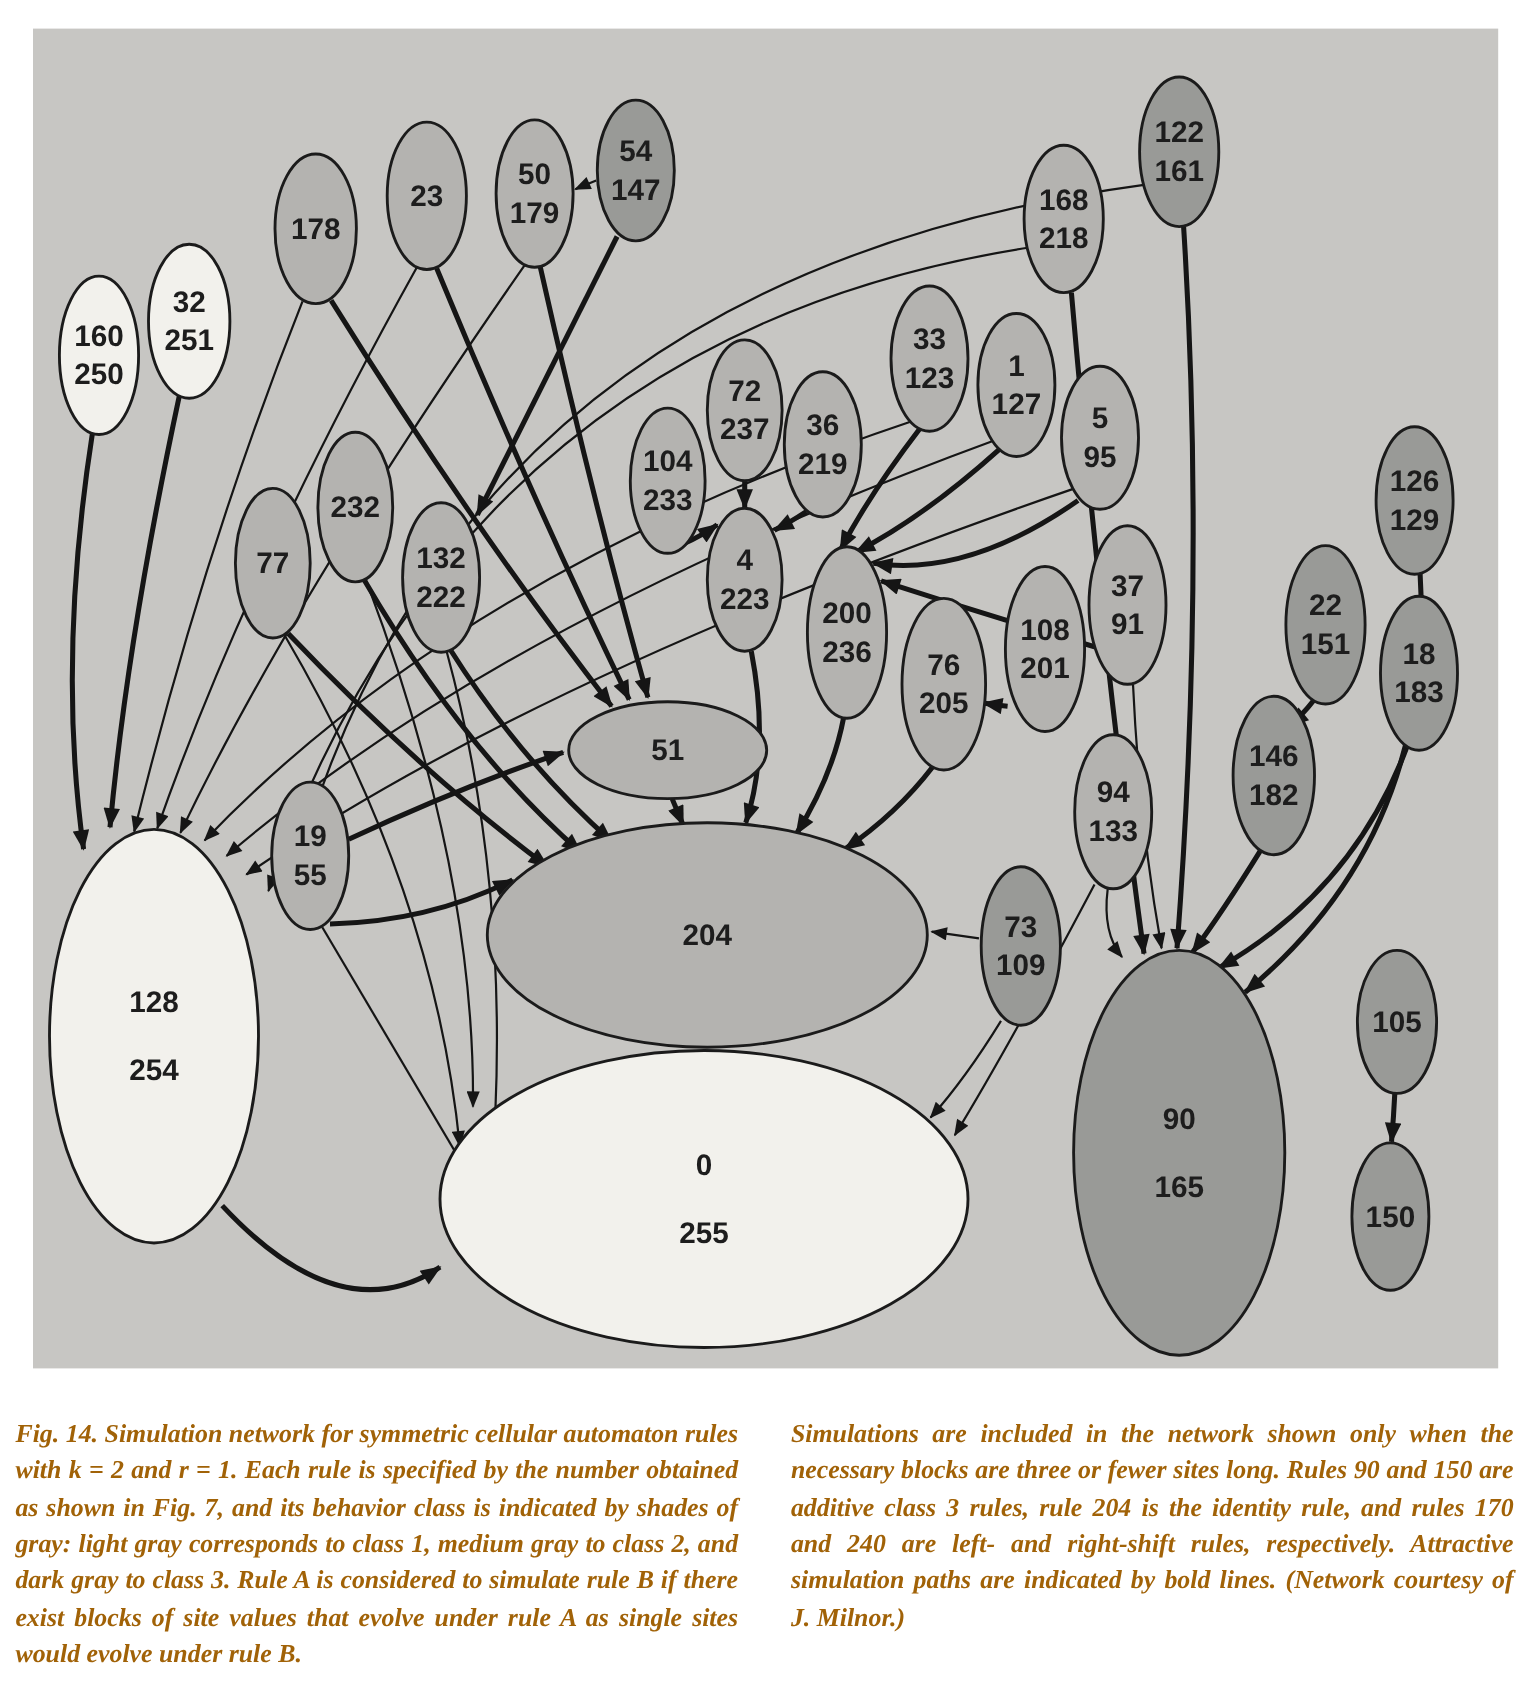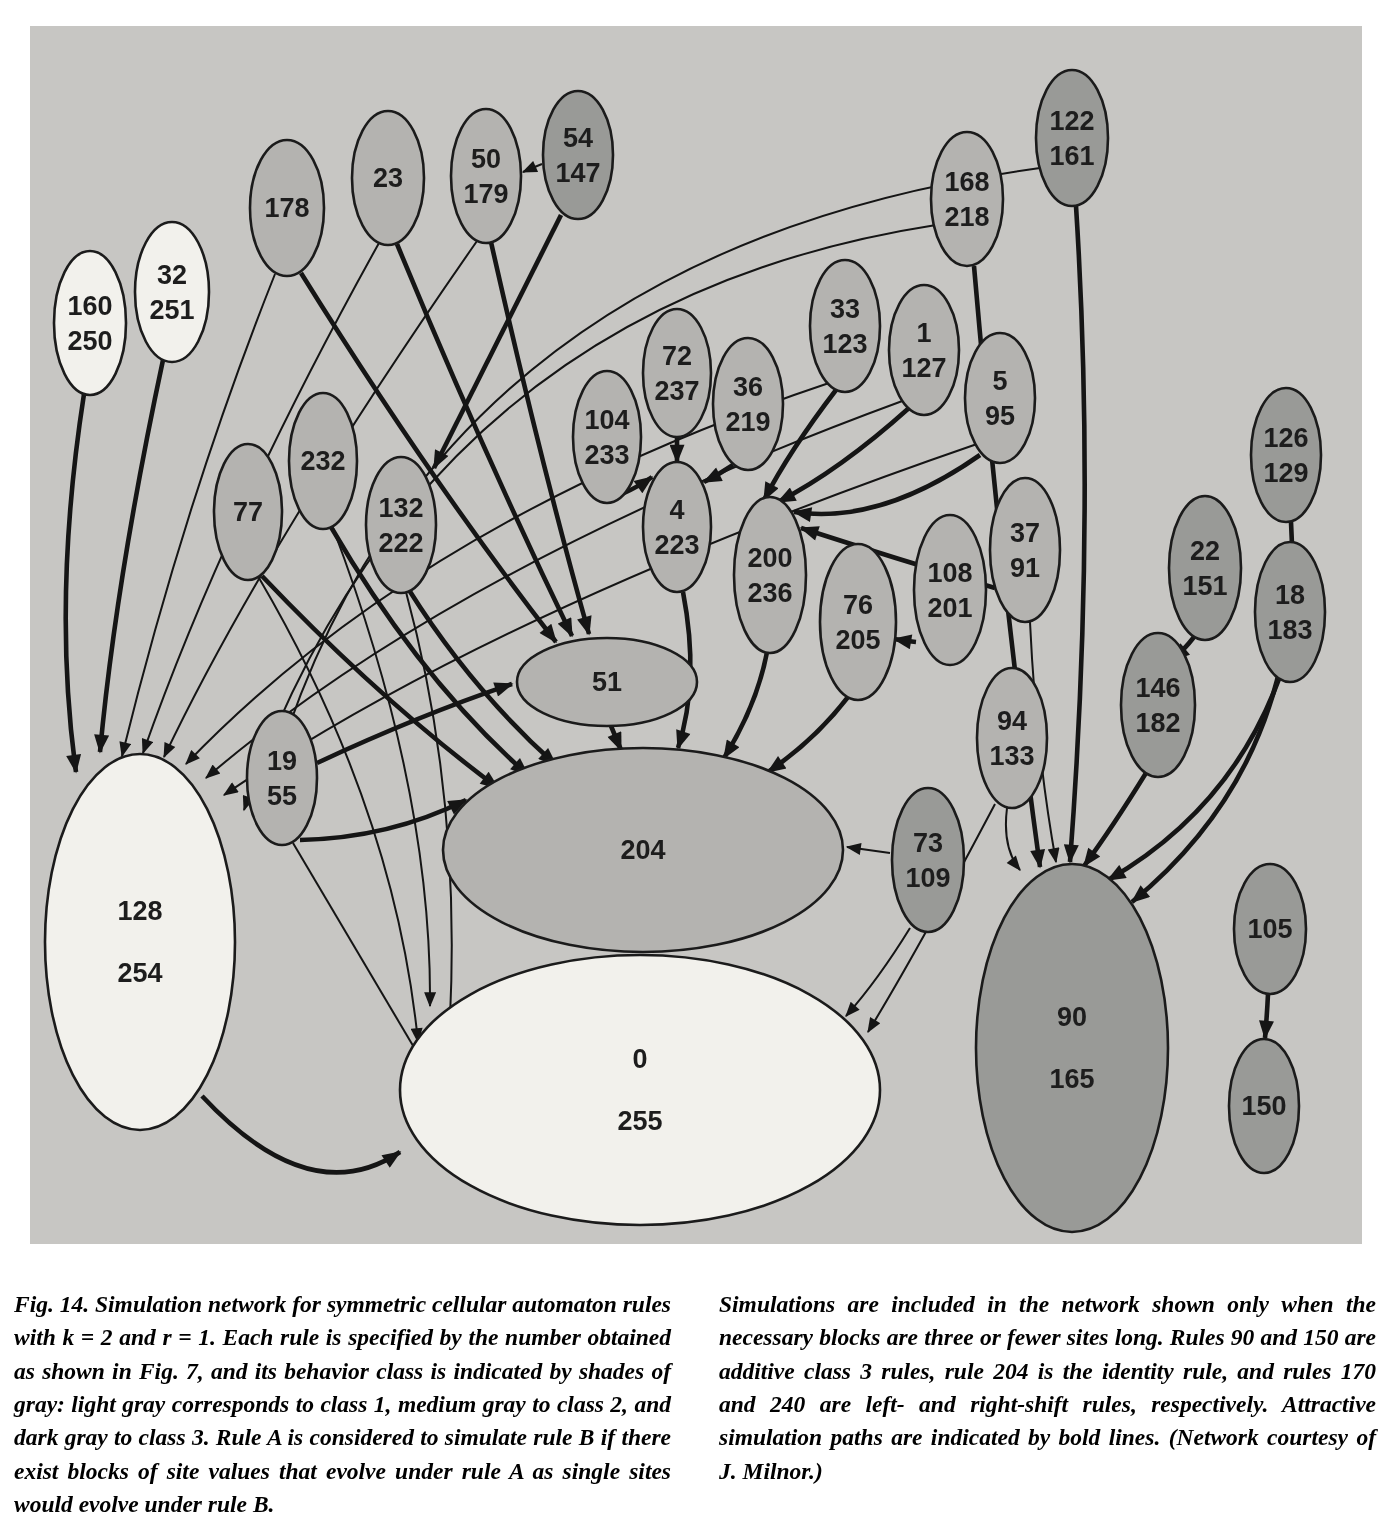--- a/index.html
+++ b/index.html
@@ -4,21 +4,21 @@
 <style>
   html,body{margin:0;padding:0;background:#ffffff;}
   .page{position:relative;width:1390px;height:1530px;background:#ffffff;overflow:hidden;
         font-family:"Liberation Sans",sans-serif;}
   .figure-wrap{position:absolute;left:0;top:0;width:1390px;height:1250px;}
   svg{display:block;}
   .caption{position:absolute;left:0;top:1288px;width:1390px;display:flex;gap:48px;
            box-sizing:border-box;padding:0 14px;}
   .caption p{margin:0;flex:1 1 50%;font-family:"Liberation Serif",serif;
              font-style:italic;font-weight:bold;font-size:23.5px;line-height:1.42;
-             color:#000000;text-align:justify;}
+             color:#a16207;text-align:justify;}
   .node-label{font-family:"Liberation Sans",sans-serif;font-weight:bold;}
 </style>
 </head>
 <body>
 
 <div class="page">
   <div class="figure-wrap">
     <svg id="net-svg" width="1390" height="1250" viewBox="0 0 1390 1250">
         <rect x="30" y="26" width="1332" height="1218" fill="#c7c6c3"></rect>
         <defs>

